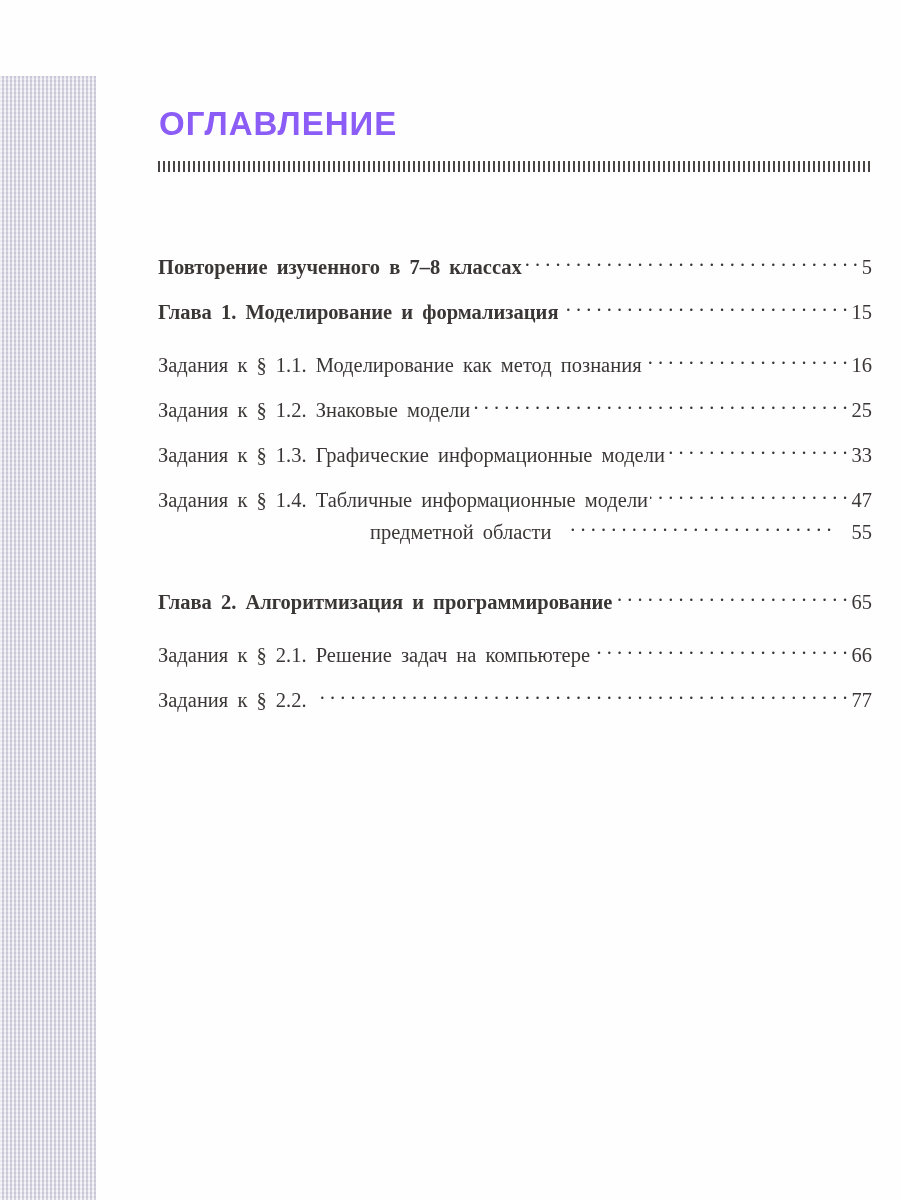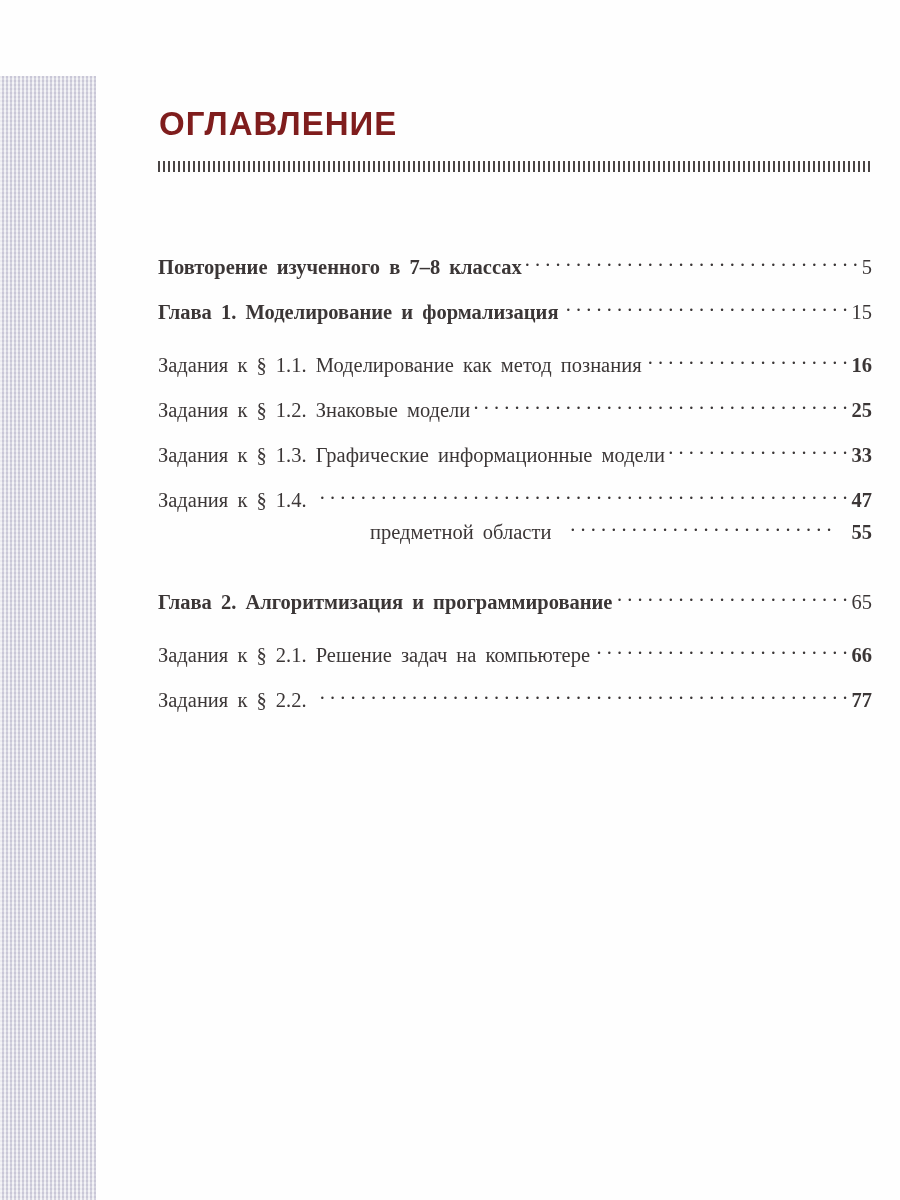--- a/index.html
+++ b/index.html
@@ -27,21 +27,21 @@
     }
     .page-title {
       position: absolute;
       left: 159px;
       top: 104px;
       margin: 0;
       font-family: "Liberation Sans", "DejaVu Sans", sans-serif;
       font-weight: 700;
       font-size: 33px;
       letter-spacing: 1px;
-      color: #7f1d1d;
+      color: #8b5cf6;
       line-height: 40px;
     }
     .title-rule {
       position: absolute;
       left: 158px;
       top: 161px;
       width: 714px;
       height: 11px;
       background-image: repeating-linear-gradient(90deg, #4a4545 0px, #4a4545 2px, transparent 2px, transparent 5px);
     }
@@ -96,21 +96,21 @@
     }
     .leader::before {
       content: ". . . . . . . . . . . . . . . . . . . . . . . . . . . . . . . . . . . . . . . . . . . . . . . . . . . . . . . . . . . . . . . . . . . . . . . . . . . . . . . . . . . . . . . .";
       word-spacing: -4px;
       letter-spacing: 2px;
       white-space: nowrap;
       float: right;
     }
     .page-num {
       flex: 0 0 auto;
-      font-weight: 700;
+      font-weight: 400;
     }
     .bold .page-num {
       font-weight: 400;
     }
   </style>
 </head>
 <body>
 
 <div class="side-strip"></div>
 
@@ -158,20 +158,21 @@
       <span class="prefix">Задания к § 1.3.</span>&nbsp;
       <span class="label">Графические информационные модели</span>
       <span class="leader"></span>
       <span class="page-num">33</span>
     </div>
   </li>
 
   <li class="toc-entry">
     <div class="row">
       <span class="prefix">Задания к § 1.4.</span>&nbsp;
+      <span class="label">Табличные информационные модели</span>
       <span class="leader"></span>
       <span class="page-num">47</span>
     </div>
   </li>
 
   <li class="toc-entry two-line">
     <div class="row sub">
       <span class="label">предметной области</span>
       <span class="leader"></span>
       <span class="page-num">55</span>

